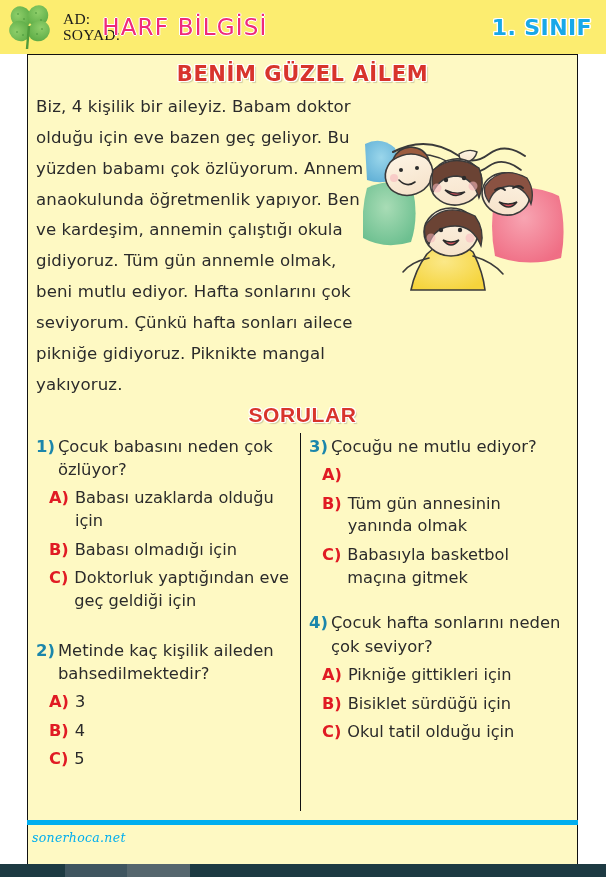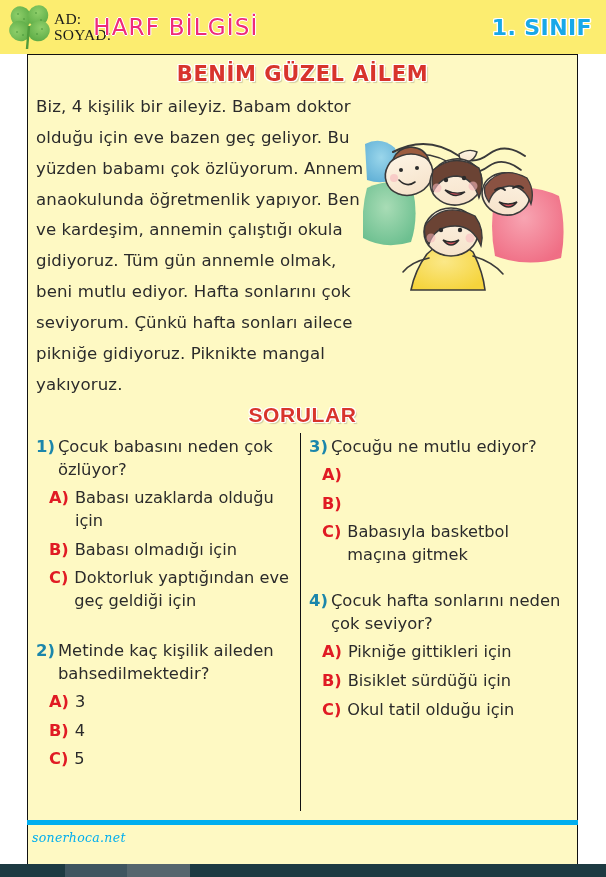--- a/index.html
+++ b/index.html
@@ -27,21 +27,21 @@
   .clover-wrap {
     width: 48px;
     height: 48px;
     margin-left: 6px;
     display: flex;
     align-items: center;
     justify-content: center;
     flex: 0 0 auto;
   }
   .name-block {
-    margin-left: 0;
+    margin-left: 9px;
     line-height: 1.05;
     flex: 0 0 auto;
   }
   .name-block div {
     font-family: "Liberation Serif", serif;
     font-size: 15.5px;
     color: #1a1a1a;
     letter-spacing: .2px;
   }
   .worksheet-title {
@@ -382,20 +382,21 @@
       <div class="question-block">
         <div class="q-head">
           <span class="q-num">3)</span>
           <span class="q-text">Çocuğu ne mutlu ediyor?</span>
         </div>
         <div class="option-row">
           <span class="opt-letter">A)</span>
         </div>
         <div class="option-row">
           <span class="opt-letter">B)</span>
+          <span class="opt-text">Tüm gün annesinin yanında olmak</span>
         </div>
         <div class="option-row">
           <span class="opt-letter">C)</span>
           <span class="opt-text">Babasıyla basketbol maçına gitmek</span>
         </div>
       </div>
 
       <div class="question-block" style="margin-top:22px;">
         <div class="q-head">
           <span class="q-num">4)</span>

